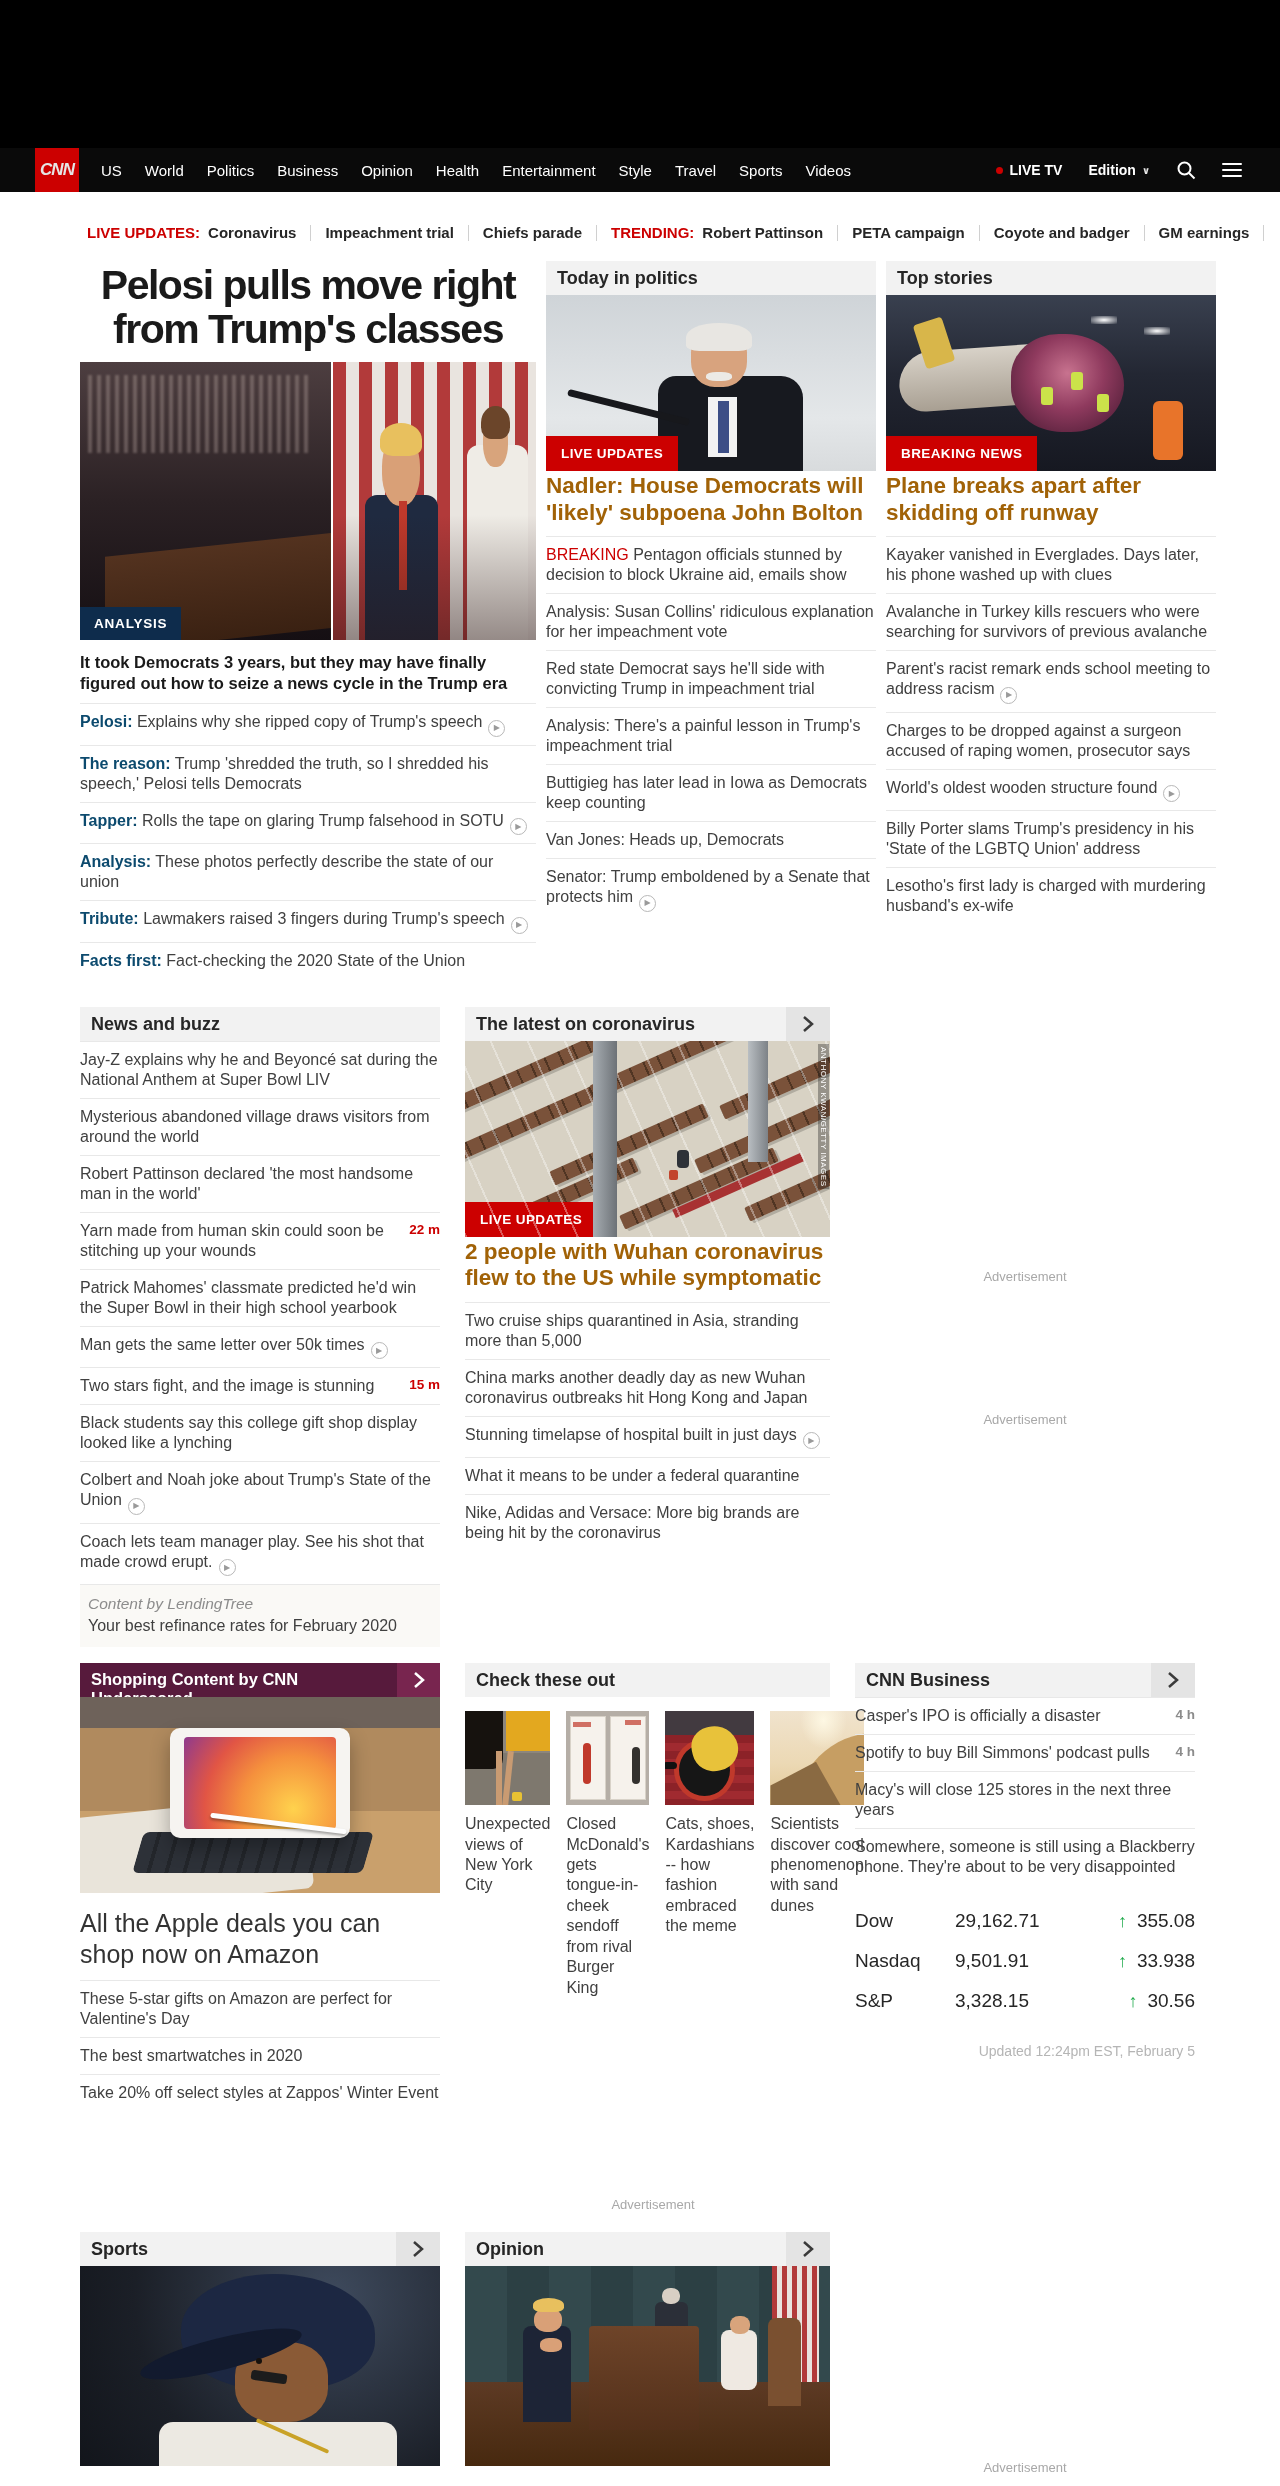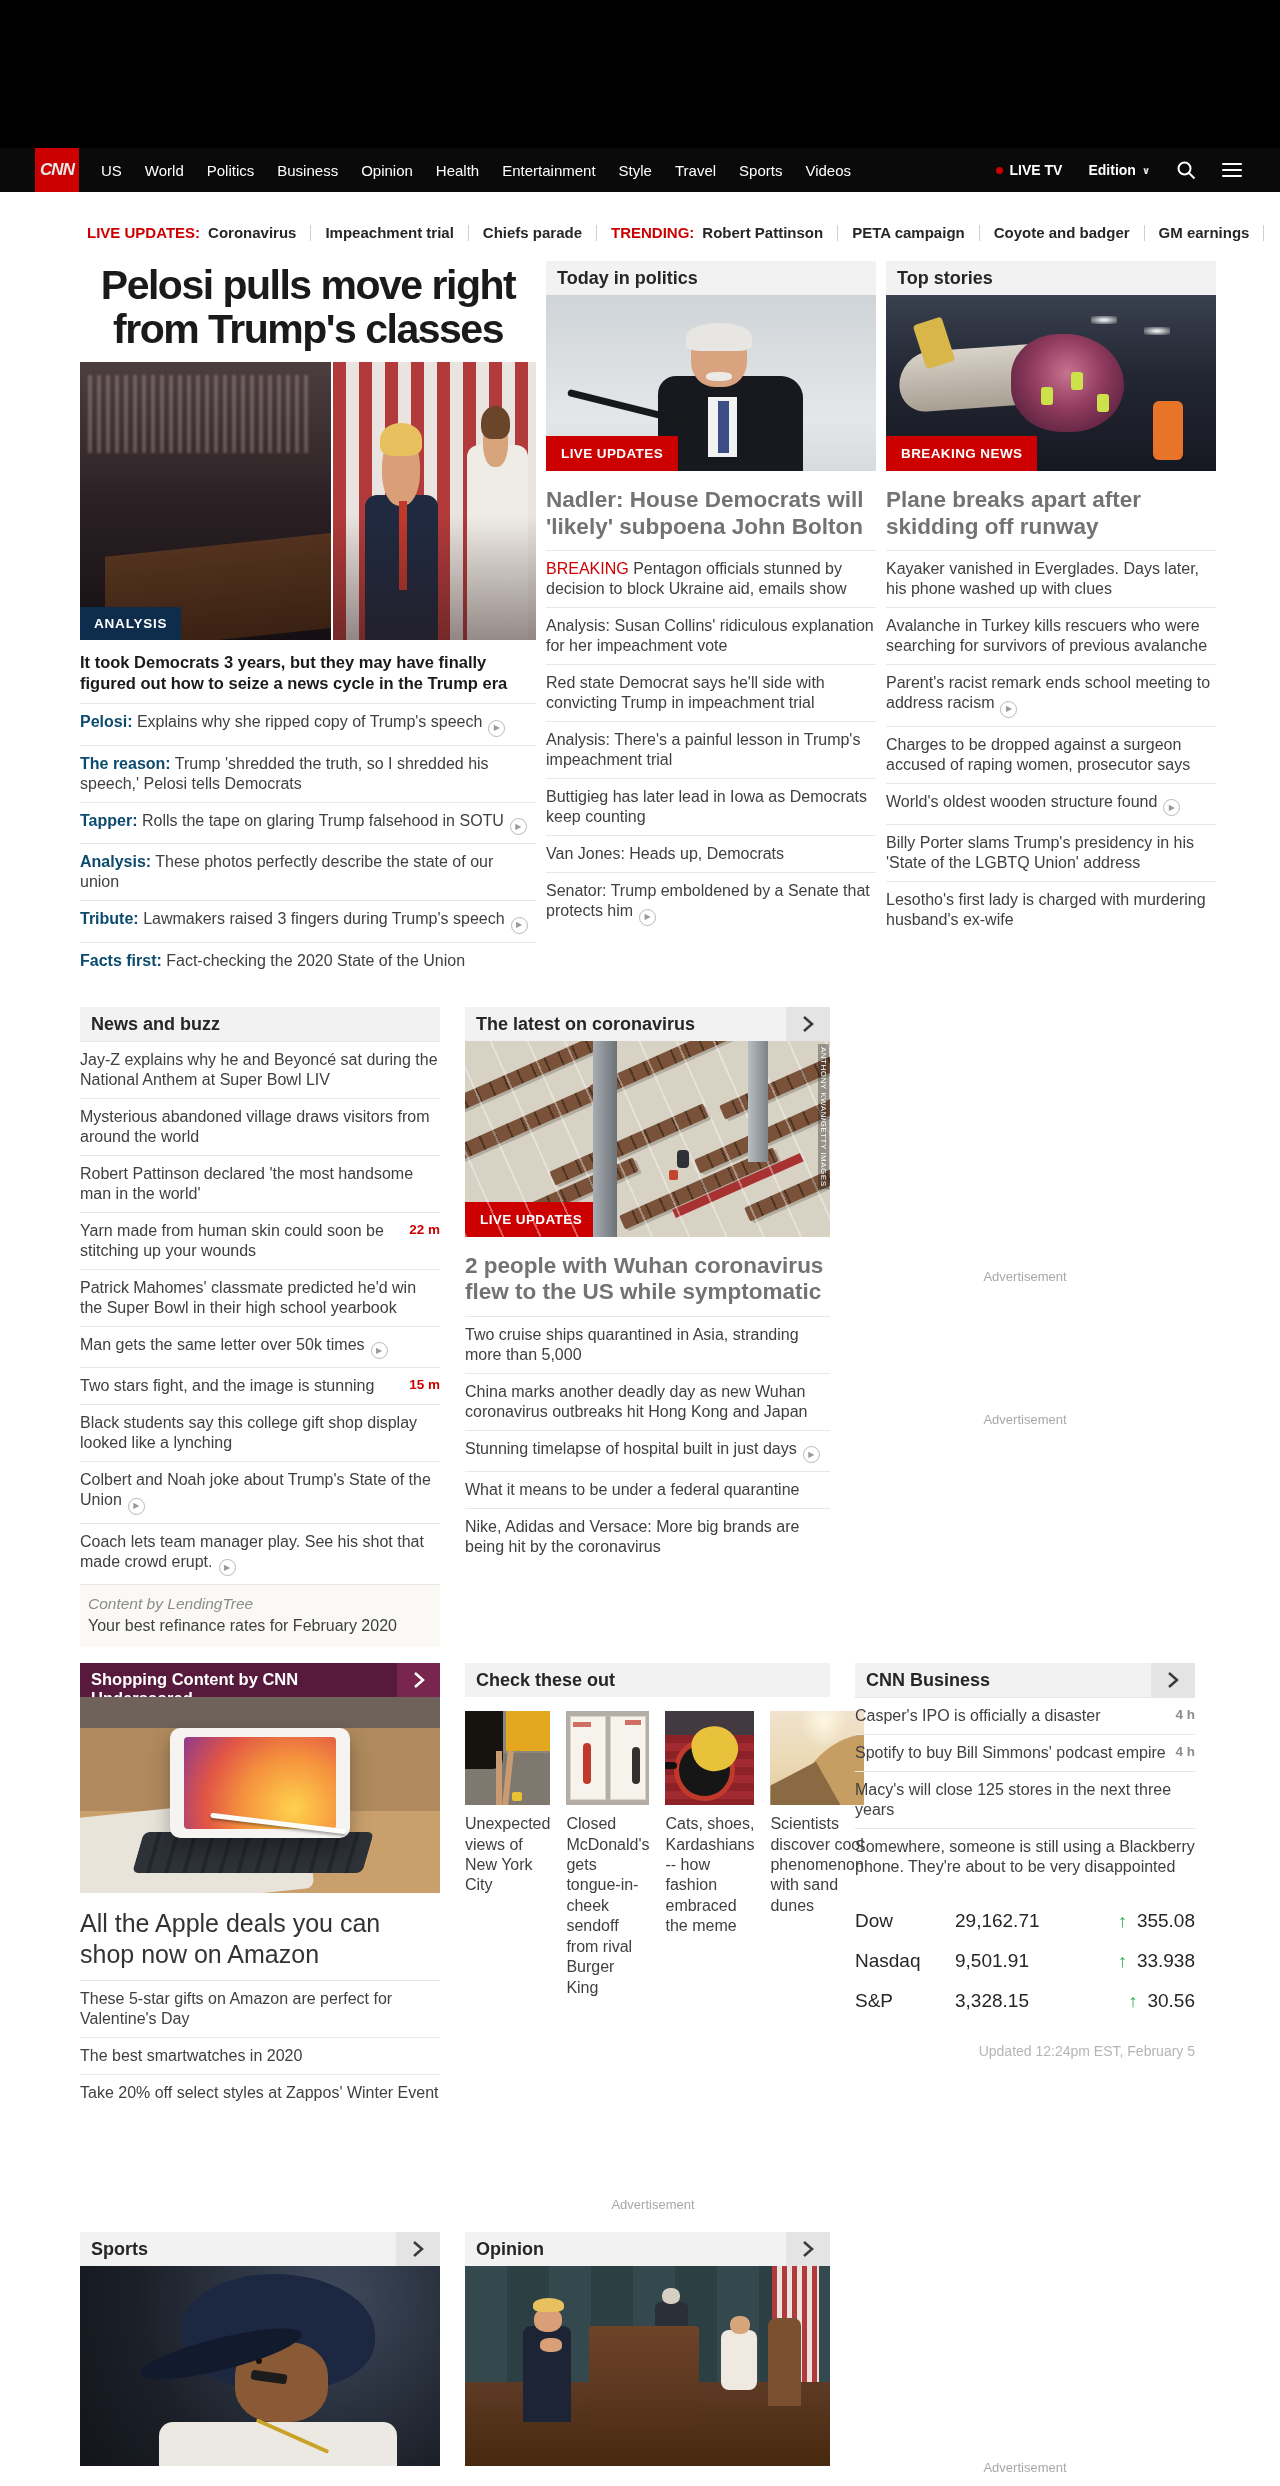--- a/index.html
+++ b/index.html
@@ -53,21 +53,21 @@
   .story-list .item { border-top:1px solid #e8e8e8; padding:8px 0; font-size:16px; line-height:1.25;
                       color:#404040; position:relative; cursor:pointer; }
   .item .pre { font-weight:bold; color:#0c4a6e; }
   .play { display:inline-flex; align-items:center; justify-content:center; width:17px; height:17px;
           border:1.5px solid #b8b8b8; border-radius:50%; color:#9a9a9a; font-size:8px; margin-left:6px;
           vertical-align:-3px; }
   .time { position:absolute; right:0; top:9px; color:#cc0000; font-weight:bold; font-size:13.5px; }
   .time.grey { color:#8c8c8c; }
   .pad-r { padding-right:60px; }
   .pad-r2 { padding-right:44px; }
-  .lead-hl { font-size:22.5px; font-weight:bold; line-height:1.18; color:#737373; margin:16px 0 10px 0; cursor:pointer; }
+  .lead-hl { font-size:22.5px; font-weight:bold; line-height:1.18; color:#a16207; margin:2px 0 10px 0; cursor:pointer; }
   .soft-hl { font-size:25px; font-weight:normal; line-height:1.22; color:#333; margin:15px 0 11px 0; cursor:pointer; }
   .breaking-lbl { color:#cc0000; }
   .ad-lbl { color:#a8a8a8; font-size:13px; text-align:center; }
   
   .h1 { font-size:41px; font-weight:bold; letter-spacing:-1.5px; line-height:1.08; text-align:center;
         color:#1a1a1a; margin:2px 0 10px 0; cursor:pointer; }
   .dek { font-weight:bold; font-size:16.5px; line-height:1.32; color:#1a1a1a; margin:12px 0 8px 0; cursor:pointer; }
   .lead-img { height:278px; background:#a16207; }
   .li-left { position:absolute; left:0; top:0; width:55%; height:100%;
              background:linear-gradient(180deg,#4d3e40 0%,#2b2124 50%,#150f13 100%); }
@@ -517,21 +517,21 @@
         <span class="ttl">CNN Business</span>
         <span class="chev-btn">
           <svg width="12" height="18" viewBox="0 0 12 18" fill="none" stroke-width="2.5">
               <polyline points="2,2 10,9 2,16"></polyline>
             </svg>
         </span>
       </div>
       <div class="story-list">
         <div class="item pad-r2"><span>Casper's IPO is officially a disaster</span>
           <span class="time grey">4 h</span></div>
-        <div class="item pad-r2"><span>Spotify to buy Bill Simmons' podcast empire</span>
+        <div class="item pad-r2"><span>Spotify to buy Bill Simmons' podcast pulls</span>
           <span class="time grey">4 h</span></div>
         <div class="item"><span>Macy's will close 125 stores in the next three years</span></div>
         <div class="item"><span>Somewhere, someone is still using a Blackberry phone. They're about to be very disappointed</span></div>
       </div>
       <div class="mkt">
         <div class="mrow">
           <span class="mname">Dow</span>
           <span class="mval">29,162.71</span>
           <span class="mchg">
               <span class="up">↑</span>

